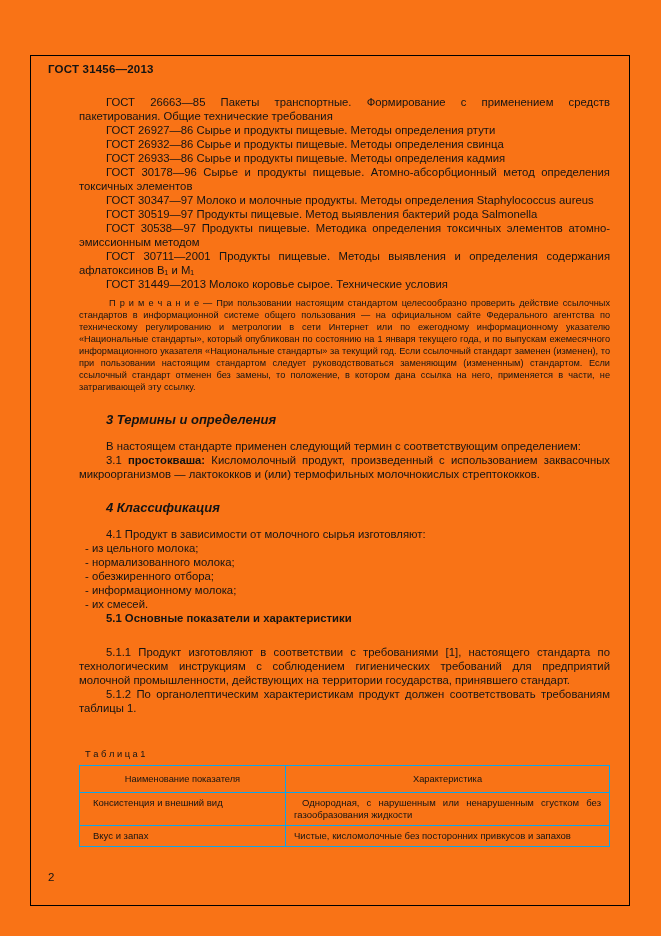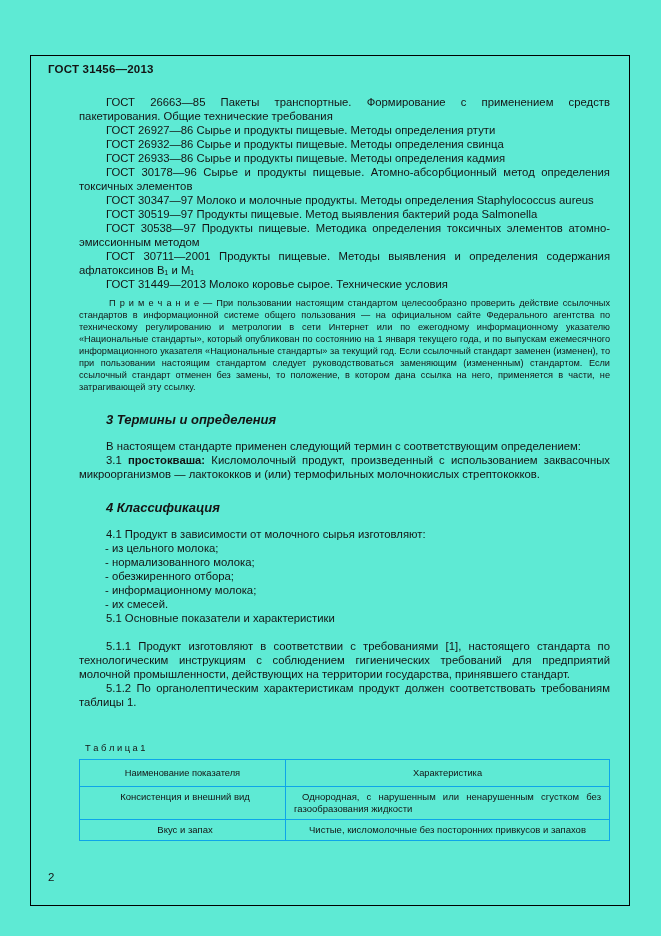--- a/index.html
+++ b/index.html
@@ -1,18 +1,18 @@
 <!DOCTYPE html>
 <html lang="ru"><head>
 <meta charset="utf-8">
 <style>
   html, body { margin: 0; padding: 0; background: #ffffff; }
   .page {
     width: 661px; height: 936px;
-    background: #5eead4;
+    background: #f97316;
     position: relative;
     font-family: "Liberation Sans", "DejaVu Sans", sans-serif;
     color: #141414;
     overflow: hidden;
   }
   .frame {
     position: absolute;
     left: 30px; top: 55px;
     width: 600px; height: 851px;
     border: 1px solid #000;
@@ -40,26 +40,26 @@
     margin-top: 6px;
   }
   h2.section {
     font-size: 13px;
     font-weight: bold;
     text-align: left;
     margin: 20px 0 12px 27px;
     font-style: italic;
   }
   .subsection {
-    font-weight: normal;
+    font-weight: bold;
     text-indent: 27px;
     text-align: left;
-    margin-bottom: 14px;
+    margin-bottom: 20px;
   }
-  .list { text-align: left; margin-left: 20px; }
+  .list { text-align: left; }
   .list-item { padding-left: 6px; text-align: left; }
   .table-caption {
     font-size: 9.3px;
     margin: 32px 0 4px 4px;
     text-align: left;
     text-indent: 2px;
   }
   table.gost {
     width: 100%;
     border-collapse: collapse;
@@ -71,22 +71,22 @@
   .gost th, .gost td { border: 1px solid #0ea5e9; box-sizing: border-box; }
   .gost th {
     font-weight: normal;
     font-size: 9.3px;
     text-align: center;
     padding: 7px 6px;
     vertical-align: middle;
   }
   .gost th.col-name { width: 206px; }
   .gost td { padding: 4px 8px; vertical-align: top; }
-  .gost td.name { padding-left: 13px; text-align: center; }
-  .gost td.value { text-align: center; }
+  .gost td.name { padding-left: 13px; text-align: left; }
+  .gost td.value { text-align: left; }
   .gost td.value.just { text-align: justify; text-indent: 8px; }
   .page-number {
     position: absolute;
     left: 17px; bottom: 22px;
     font-size: 11.5px;
   }
 </style>
 </head>
 <body>
 

